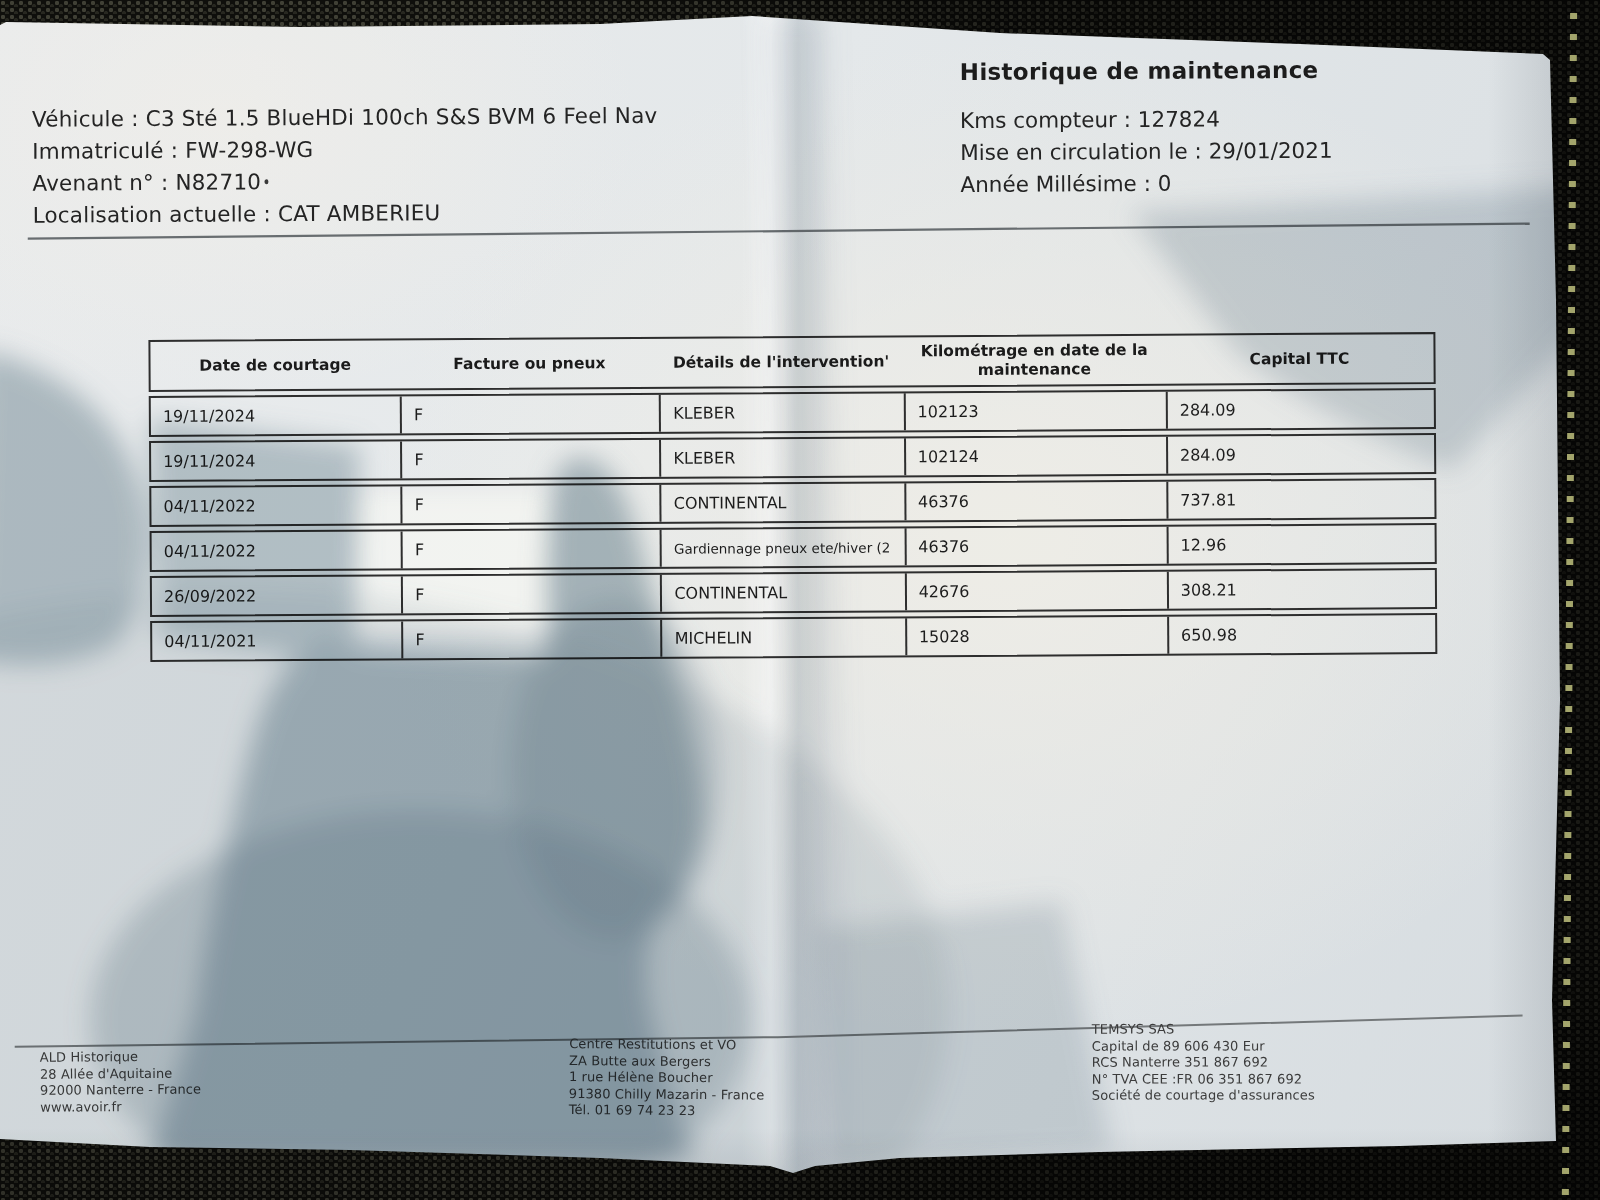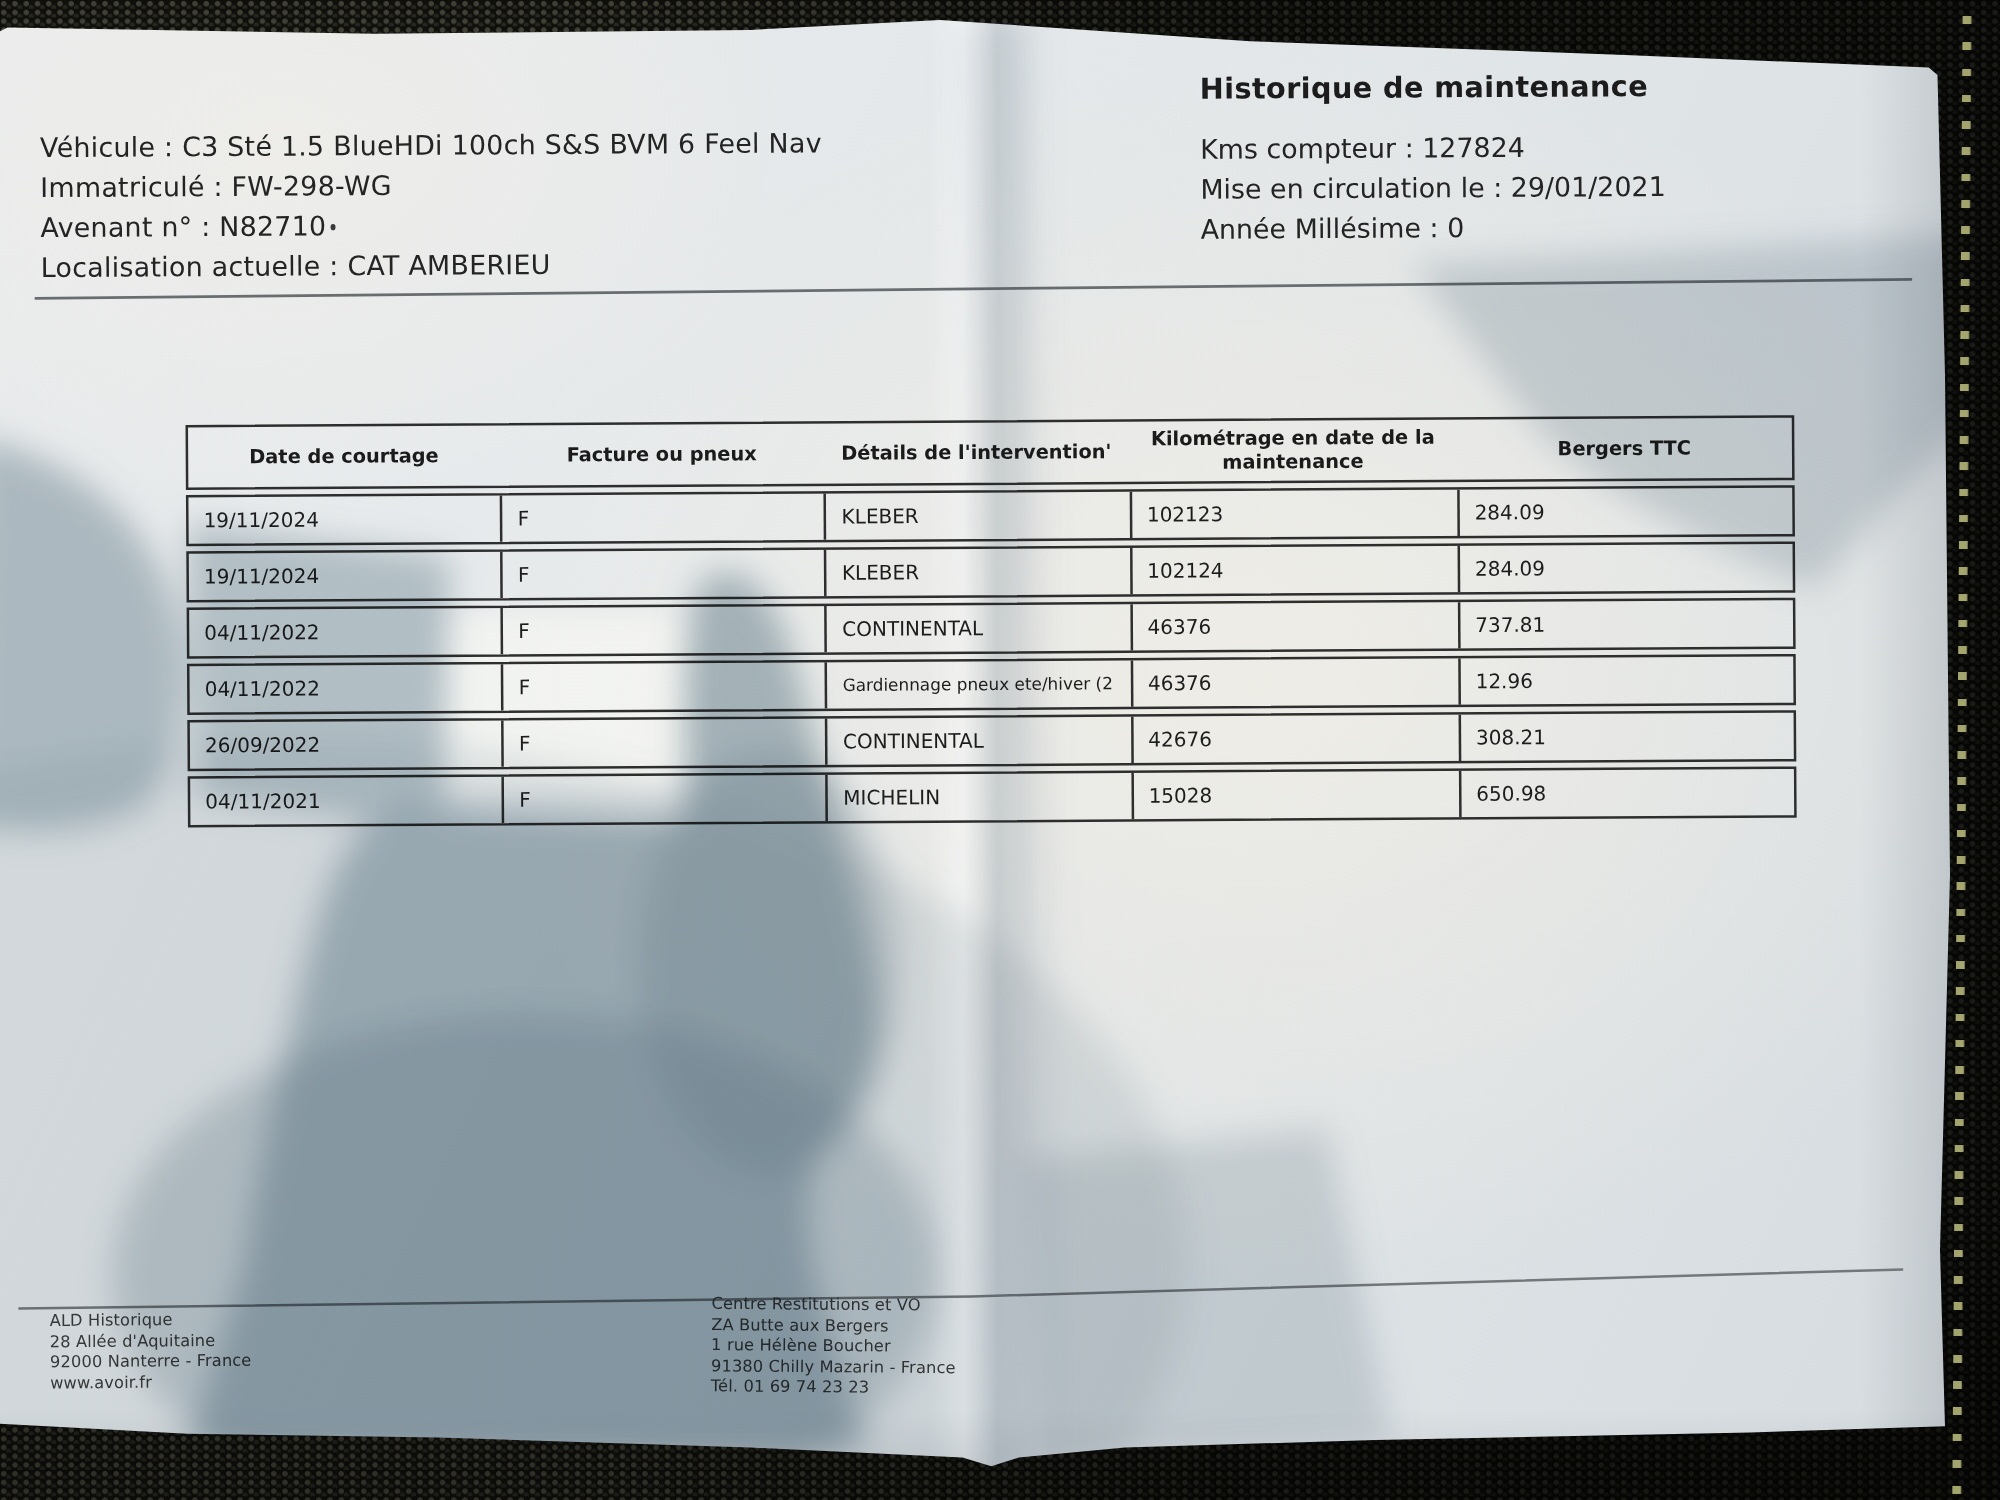--- a/index.html
+++ b/index.html
@@ -111,21 +111,21 @@
           <div class="hc w2">
               <span class="wrap">Facture ou pneux</span>
             </div>
           <div class="hc w3">
               <span class="wrap">Détails de l'intervention'</span>
             </div>
           <div class="hc w4">
               <span class="wrap">Kilométrage en date de la maintenance</span>
             </div>
           <div class="hc w5">
-              <span class="wrap">Bergers TTC</span>
+              <span class="wrap">Capital TTC</span>
             </div>
         </div>
 
         <div class="trow">
           <div class="c w1">19/11/2024</div>
           <div class="c w2">F</div>
           <div class="c w3">KLEBER</div>
           <div class="c w4">102123</div>
           <div class="c w5">284.09</div>
         </div>
@@ -174,20 +174,27 @@
       </div>
 
       <div class="footer-block f-center">
         <div>Centre Restitutions et VO</div>
         <div>ZA Butte aux Bergers</div>
         <div>1 rue Hélène Boucher</div>
         <div>91380 Chilly Mazarin - France</div>
         <div>Tél. 01 69 74 23 23</div>
       </div>
 
+      <div class="footer-block f-right">
+        <div>TEMSYS SAS</div>
+        <div>Capital de 89 606 430 Eur</div>
+        <div>RCS Nanterre 351 867 692</div>
+        <div>N° TVA CEE :FR 06 351 867 692</div>
+        <div>Société de courtage d'assurances</div>
+      </div>
 
       <div class="speck"></div>
     </div>
 
     <svg class="shadow-svg" width="1600" height="1200">
       <defs>
         <filter id="soft" x="-30%" y="-30%" width="160%" height="160%">
           <feGaussianBlur stdDeviation="13"></feGaussianBlur>
         </filter>
       </defs>

